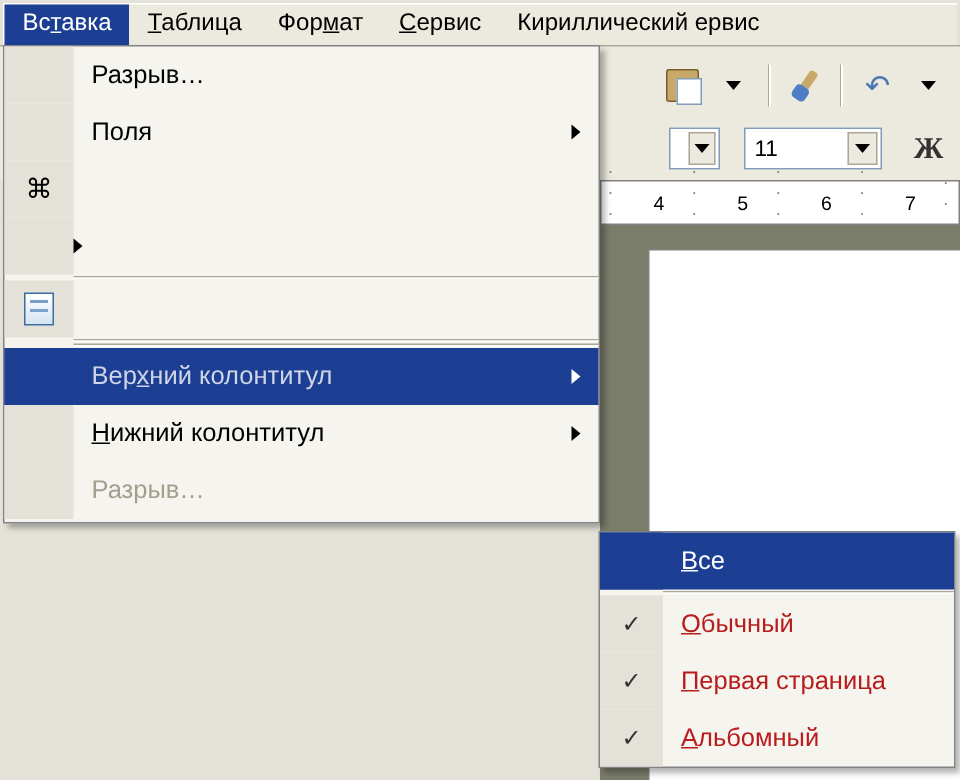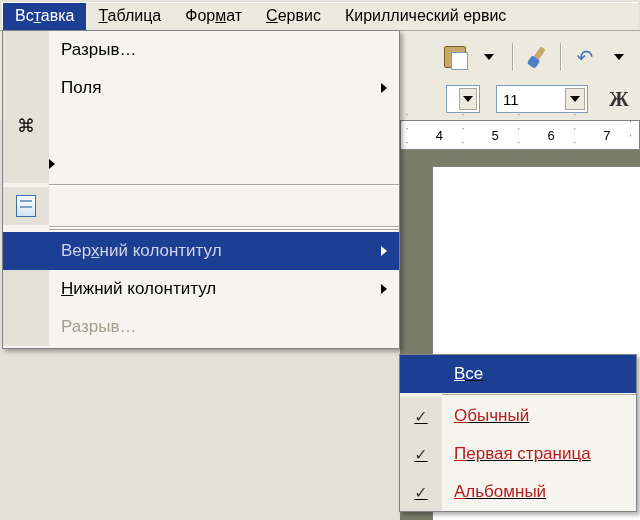--- a/index.html
+++ b/index.html
@@ -174,21 +174,20 @@
   .dd-item.highlighted .dd-icon-col { background: #1c3f94; }
 
   .submenu {
     position: absolute;
     top: 354px; left: 399px;
     width: 238px;
     background: #f5f4ee;
     border: 1px solid #808285;
     box-shadow: 3px 3px 4px rgba(0,0,0,.3);
     z-index: 6;
-    text-decoration: underline;
   }
   .sub-item {
     display: flex; align-items: center;
     height: 38px;
   }
   .sub-icon-col {
     width: 42px; height: 100%;
     background: #e4e2d8;
     display: flex; align-items: center; justify-content: center;
     flex-shrink: 0;

